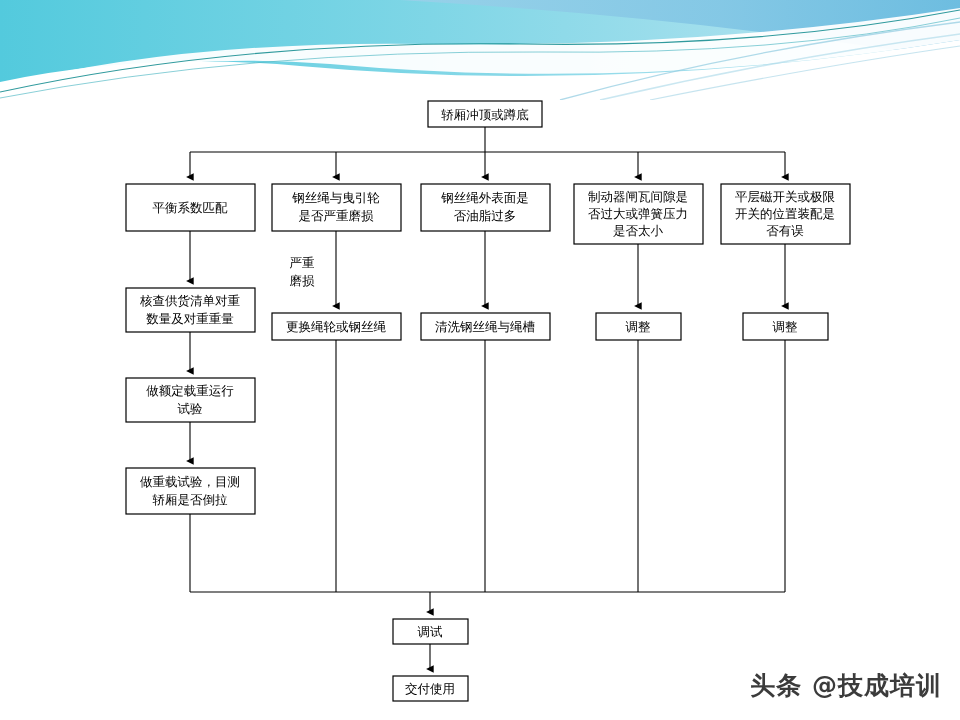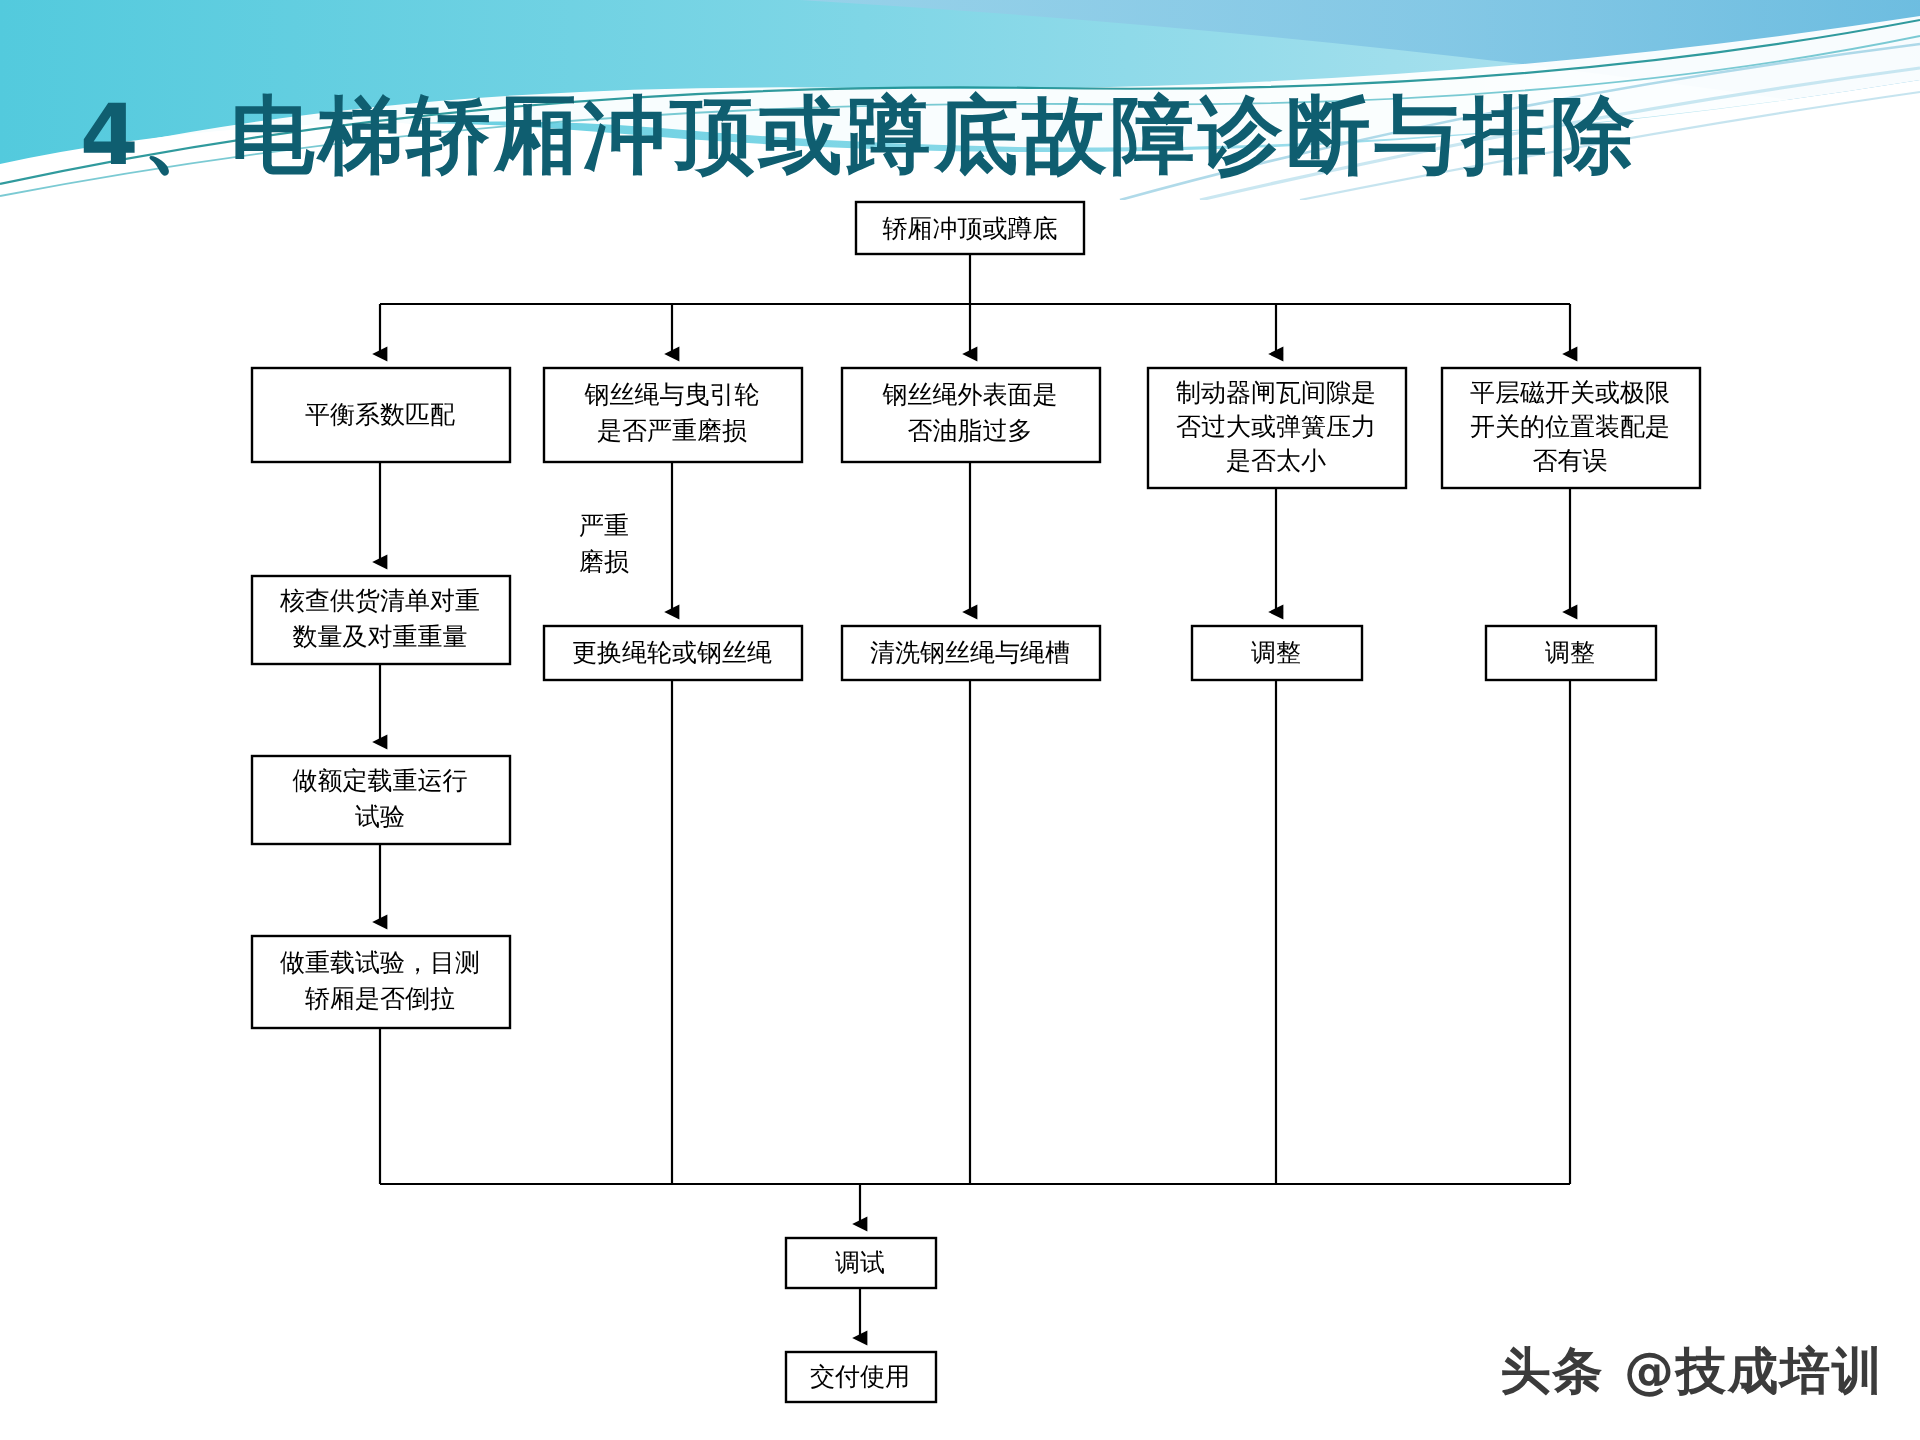--- a/index.html
+++ b/index.html
@@ -103,21 +103,20 @@
 
       <path d="M0,100 L960,100 L960,40 Q620,95 300,66 Q140,52 0,82 Z" fill="#ffffff"></path>
       <path d="M0,86 Q180,40 430,44 Q700,48 960,8 L960,40 Q640,92 330,64 Q150,50 0,96 Z" fill="#ffffff" opacity="0.95"></path>
 
       <path d="M0,92 Q240,40 520,44 Q760,48 960,10" stroke="#1a8f92" stroke-width="1.1" fill="none" opacity="0.9"></path>
       <path d="M0,98 Q250,50 540,52 Q780,55 960,18" stroke="#4fb8c4" stroke-width="0.9" fill="none" opacity="0.75"></path>
       <path d="M560,100 Q740,50 960,22" stroke="#8ecadf" stroke-width="1.3" fill="none" opacity="0.7"></path>
       <path d="M600,100 Q780,58 960,34" stroke="#a7d7e8" stroke-width="1.6" fill="none" opacity="0.6"></path>
       <path d="M650,100 Q820,66 960,46" stroke="#8ecadf" stroke-width="1.1" fill="none" opacity="0.5"></path>
     </svg>
-    <div class="title-text">4、电梯轿厢冲顶或蹲底故障诊断与排除</div>
   </div>
 
   <svg class="flow-svg" viewBox="0 0 960 720" xmlns="http://www.w3.org/2000/svg">
     <defs>
       <marker id="arrow" markerWidth="9" markerHeight="9" refX="4.5" refY="4.5" orient="auto" markerUnits="userSpaceOnUse">
         <path d="M0.8,0.8 L8.2,0.8 L4.5,8.4 Z" fill="#000000"></path>
       </marker>
     </defs>
 
     <g>

